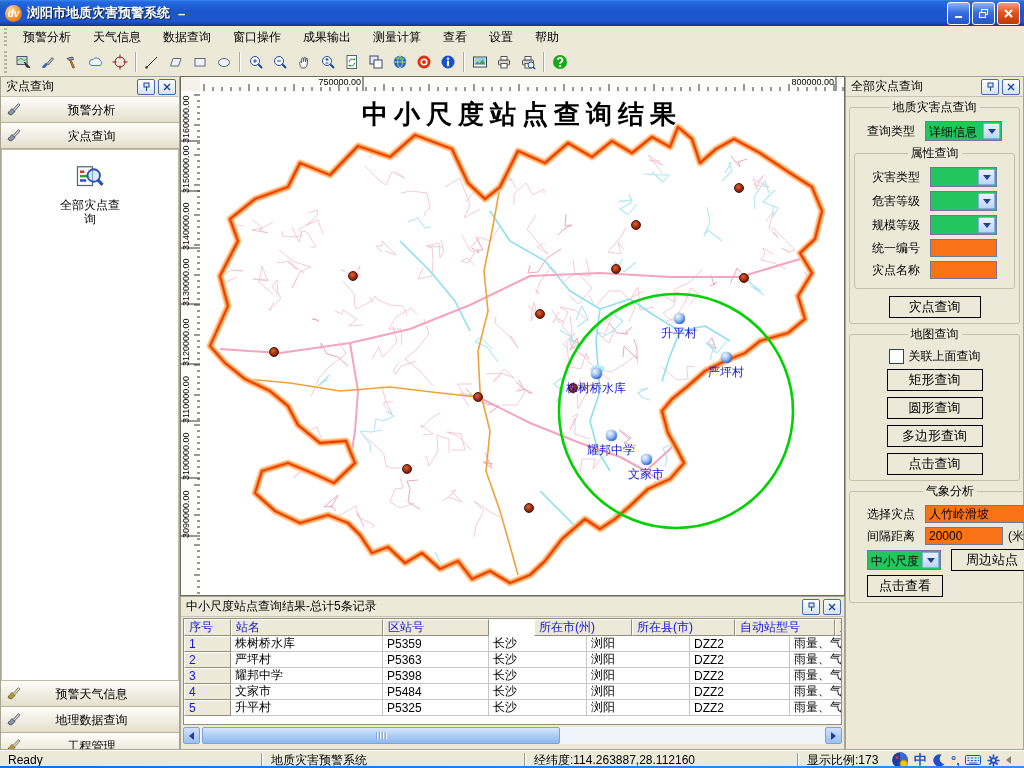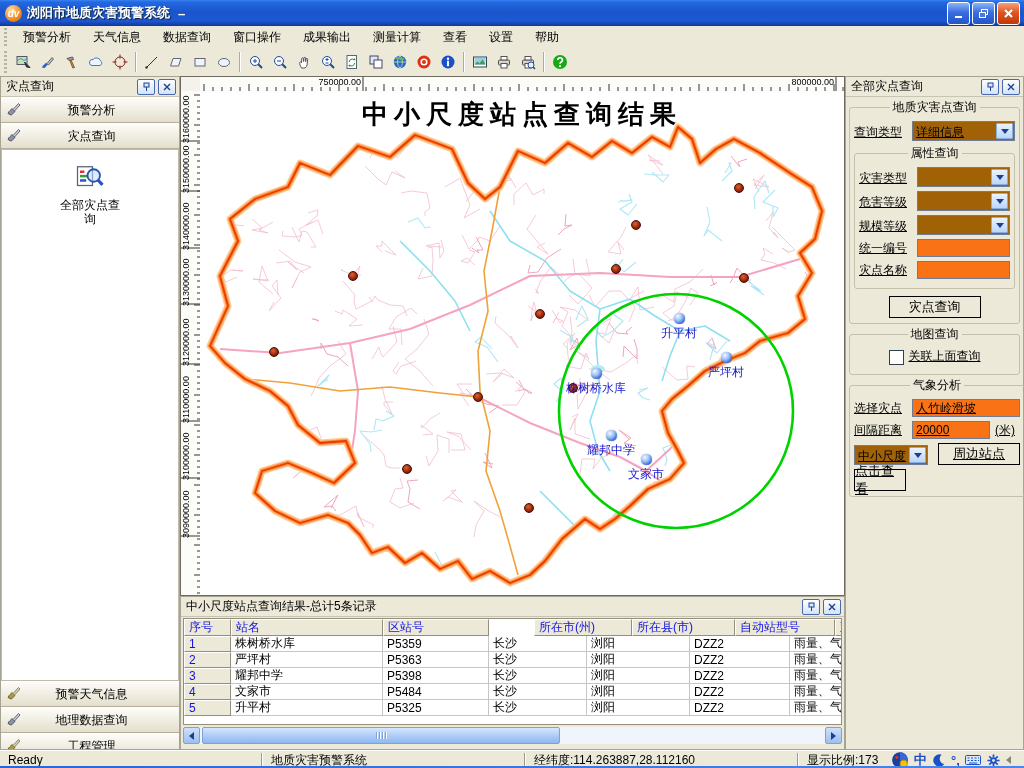--- a/index.html
+++ b/index.html
@@ -88,25 +88,25 @@
   .sthumb{position:absolute;left:19px;top:0;width:358px;height:17px;border:1px solid #7aa2dc;border-radius:2px;
     background:linear-gradient(180deg,#d7e7fd,#aecdf7 50%,#8eb8f0);box-sizing:border-box;
     display:flex;align-items:center;justify-content:center;gap:2px;}
   .sthumb i{display:block;width:1px;height:7px;background:#7aa2dc;box-shadow:1px 0 0 #fff;}
   .tri{width:0;height:0;}
 
   
   #right-panel{left:845px;top:76px;width:179px;height:674px;}
   fieldset.grp{border:1px solid #c4c0aa;border-radius:3px;margin:2px 3px 0 3px;padding:1px 4px 5px 4px;}
   fieldset.grp legend{padding:0 3px;font-size:12px;text-align:center;}
-  .frow{display:flex;align-items:flex-end;margin:4px 0;text-decoration:underline;}
+  .frow{display:flex;align-items:center;margin:4px 13px;}
   .frow .flbl{width:58px;flex:none;}
   .tin{background:#f97316;border:1px solid #707c94;height:18px;box-sizing:border-box;flex:1;
     font-size:12px;padding:0 3px;display:flex;align-items:center;overflow:hidden;white-space:nowrap;}
-  .cmb{position:relative;background:#a16207;border:1px solid #707c94;height:20px;box-sizing:border-box;flex:1;}
+  .cmb{position:relative;background:#22c55e;border:1px solid #707c94;height:20px;box-sizing:border-box;flex:1;}
   .cmb .val{padding:2px 18px 0 3px;overflow:hidden;white-space:nowrap;}
   .cmb .drop{position:absolute;right:1px;top:1px;bottom:1px;width:15px;border:1px solid #88aee0;border-radius:1px;
     background:linear-gradient(180deg,#eaf2fd,#bcd6f8);display:flex;align-items:center;justify-content:center;}
   .darr{width:0;height:0;border-left:4px solid transparent;border-right:4px solid transparent;border-top:5px solid #1c3f94;}
   .fbtn{border:1px solid #000;background:#ece9d8;height:22px;box-sizing:border-box;
     display:flex;align-items:center;justify-content:center;font-size:13px;}
   .cbx{width:13px;height:13px;background:#fff;border:1px solid #304050;margin-right:5px;flex:none;}
 
   
   #statusbar{left:0;top:750px;width:1024px;height:18px;background:#ece9d8;display:flex;align-items:center;
@@ -954,20 +954,26 @@
       <div class="fbtn" style="width:92px">灾点查询</div>
     </div>
   </fieldset>
 
   <fieldset class="grp">
     <legend>地图查询</legend>
     <div class="frow" style="justify-content:center">
       <div class="cbx"></div>
       <span>关联上面查询</span>
     </div>
+    <div id="map-query-buttons" style="display:flex;flex-direction:column;align-items:center;gap:6px;">
+        <div class="fbtn" style="width: 96px;">矩形查询</div>
+        <div class="fbtn" style="width: 96px;">圆形查询</div>
+        <div class="fbtn" style="width: 96px;">多边形查询</div>
+        <div class="fbtn" style="width: 96px;">点击查询</div>
+      </div>
   </fieldset>
 
   <fieldset class="grp">
     <legend>气象分析</legend>
     <div class="frow">
       <span class="flbl">选择灾点</span>
       <div class="tin">人竹岭滑坡</div>
     </div>
     <div class="frow">
       <span class="flbl">间隔距离</span>
@@ -977,21 +983,21 @@
     <div class="frow">
       <div class="cmb" style="flex:none;width:74px">
         <div class="val">中小尺度</div>
         <div class="drop">
             <div class="darr"></div>
           </div>
       </div>
       <div class="fbtn" style="width:82px;margin-left:10px">周边站点</div>
     </div>
     <div class="frow" style="margin-bottom:0">
-      <div class="fbtn" style="width:52px">点击查看</div>
+      <div class="fbtn" style="width:76px">点击查看</div>
     </div>
   </fieldset>
 </div>
 
 <div id="statusbar" class="abs">
   <div class="spanel" style="width:245px">Ready</div>
   <div class="ssep"></div>
   <div class="spanel" style="width:245px">地质灾害预警系统</div>
   <div class="ssep"></div>
   <div class="spanel" style="width:255px">经纬度:114.263887,28.112160</div>

